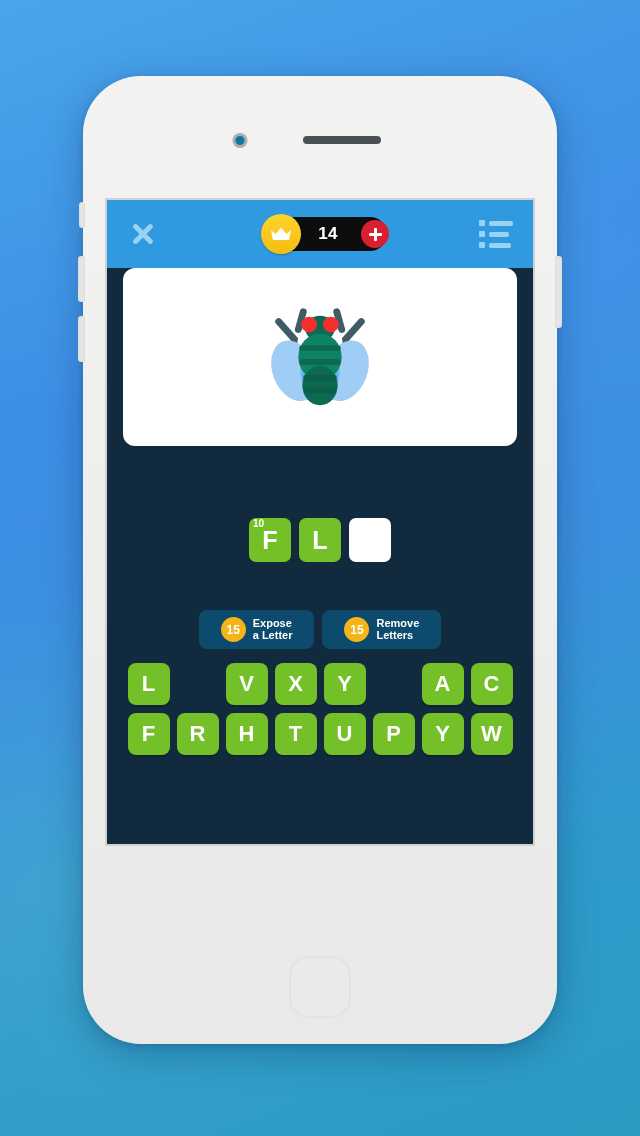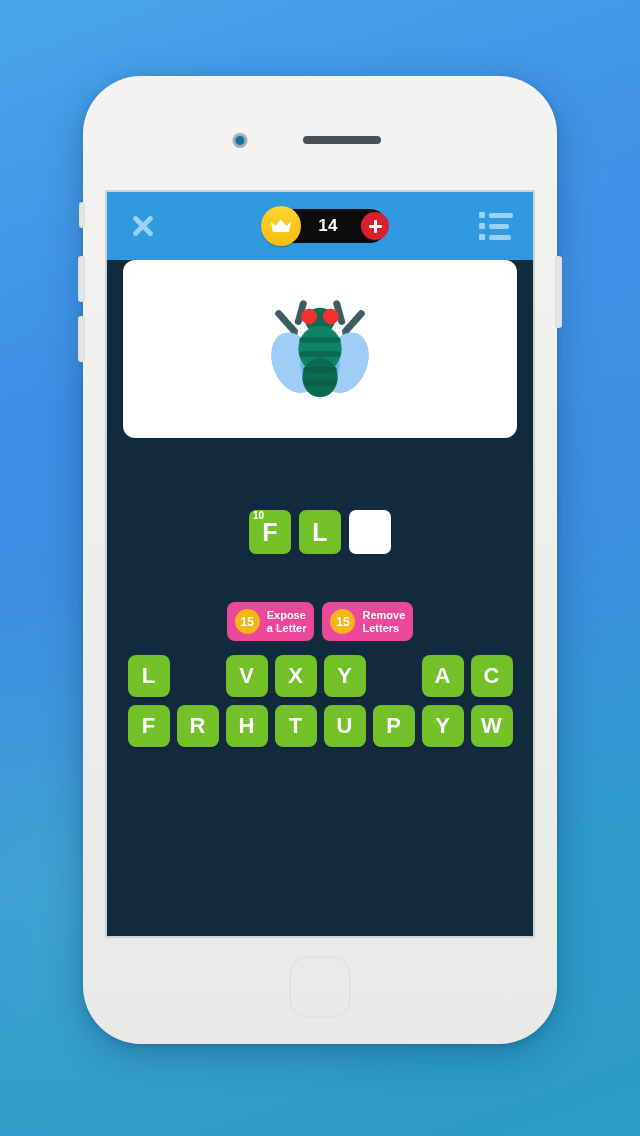--- a/index.html
+++ b/index.html
@@ -49,22 +49,22 @@
     background:#0d76a8;
   }
   #home-btn {
     position:absolute; left:50%; bottom:26px; transform:translateX(-50%);
     width:62px; height:62px; border-radius:19px;
     border:2px solid #e2e2e0; background:transparent;
   }
 
   
   #screen {
-    position:absolute; left:24px; top:116px;
-    width:426px; height:744px;
+    position:absolute; left:24px; top:124px;
+    width:426px; height:644px;
     background:#112a3e; overflow:hidden;
     box-shadow:0 0 0 2px #cfd1d2;
   }
 
   
   #app-header {
     height:68px; background:#2f9ae0;
     display:flex; align-items:center; justify-content:space-between;
     padding:0 20px;
   }
@@ -149,23 +149,23 @@
   .tile-index {
     position:absolute; left:4px; top:1px;
     font-size:10px; font-weight:bold; color:#ffffff; line-height:1;
   }
 
   
   #powerups {
     display:flex; gap:8px; margin:48px 10px 0; justify-content:center;
   }
   .powerup {
-    background:#ec4899; border-radius:8px;
-    display:flex; align-items:center; gap:7px;
-    padding:7px 8px; cursor:pointer;
+    background:#0c4a6e; border-radius:8px;
+    display:flex; align-items:flex-start; gap:7px;
+    padding:7px 22px; cursor:pointer;
   }
   .pu-cost {
     flex:0 0 auto; width:25px; height:25px; border-radius:50%;
     background:#f5b417; color:#ffffff;
     font-size:12px; font-weight:bold;
     display:flex; align-items:center; justify-content:center;
   }
   .pu-label {
     color:#ffffff; font-size:11px; font-weight:bold;
     line-height:1.12; white-space:pre-line;

